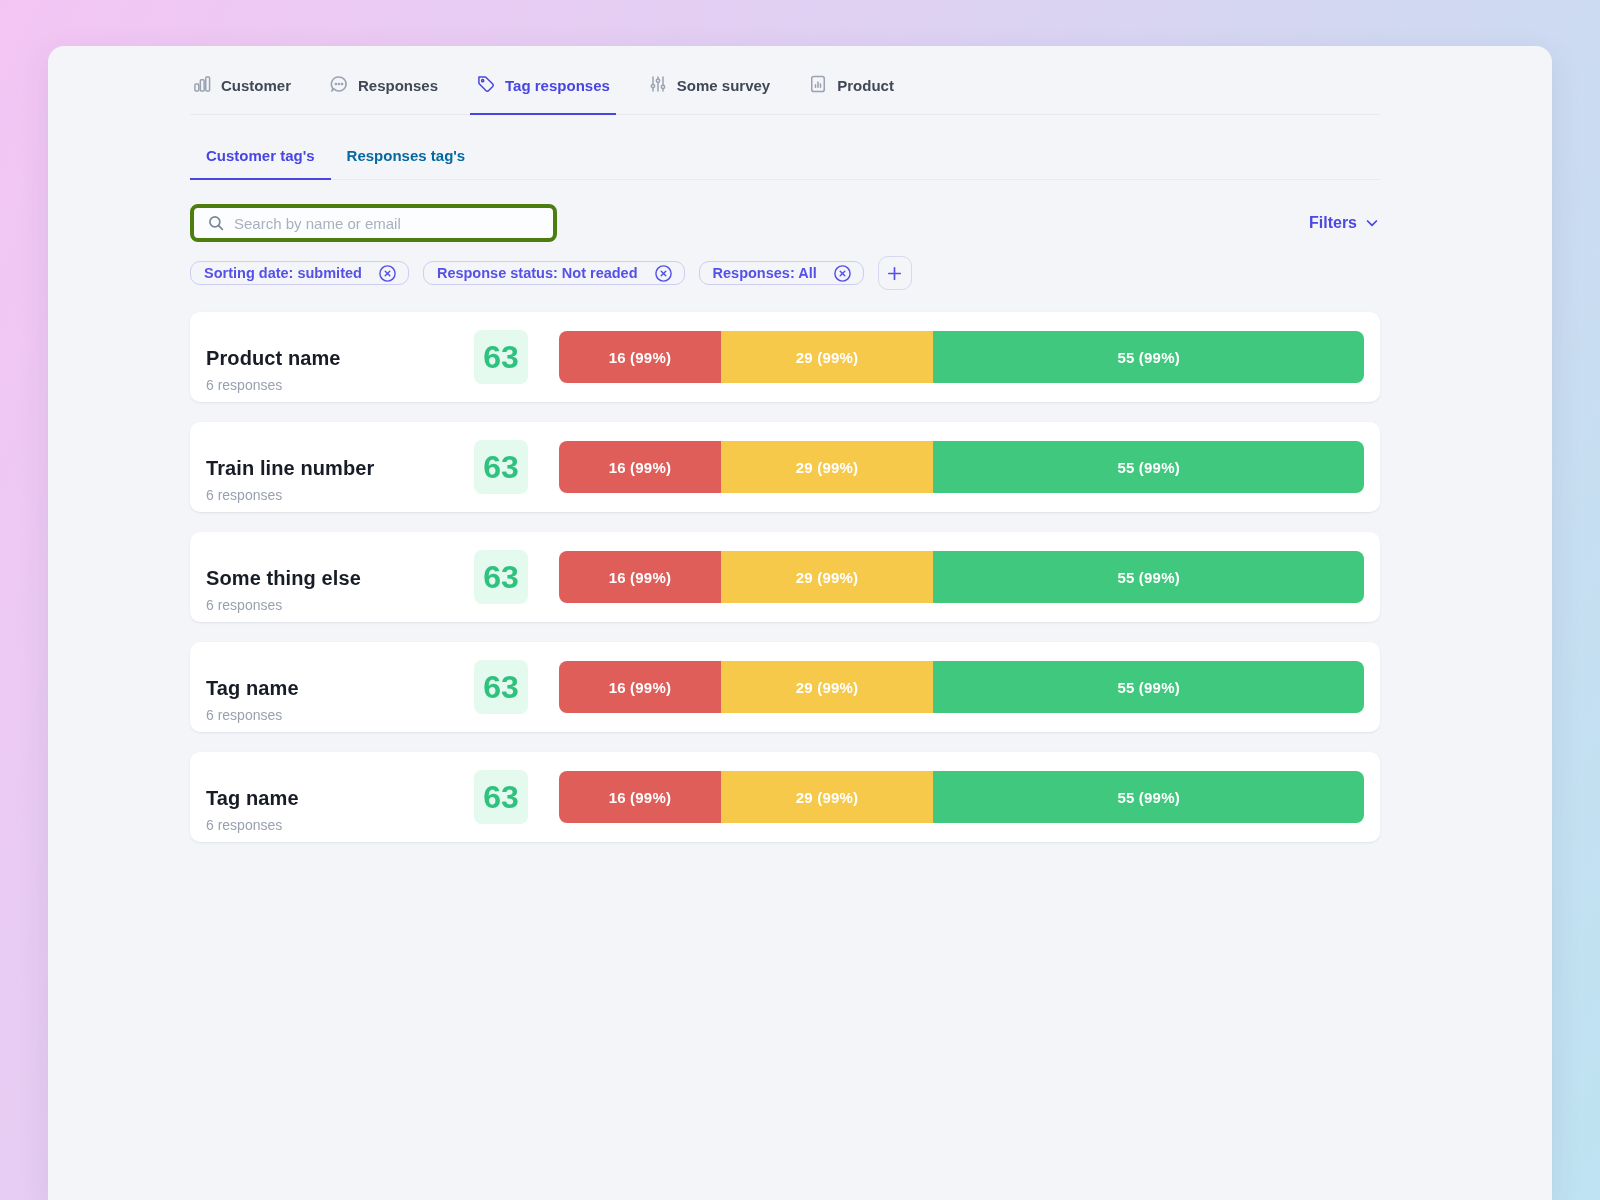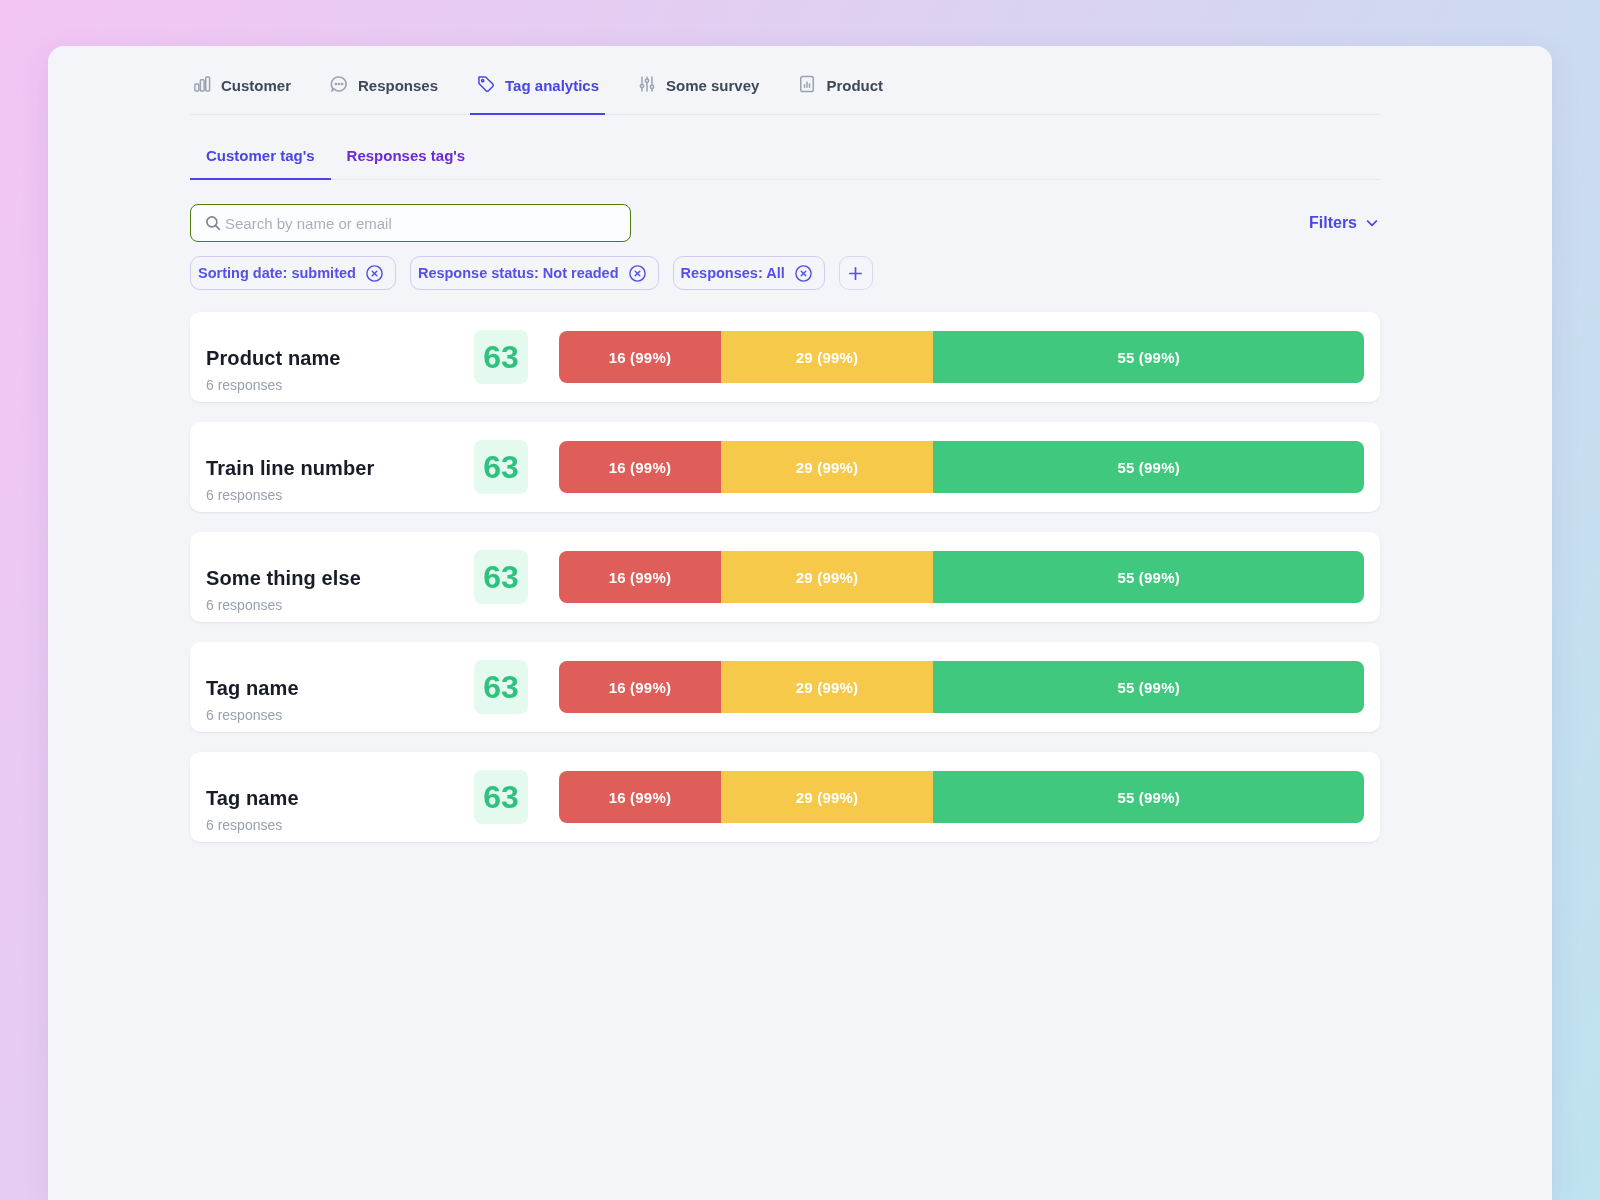--- a/index.html
+++ b/index.html
@@ -50,21 +50,21 @@
   
   .sub-tabs {
     display: flex;
     margin-top: 20px;
     border-bottom: 1px solid #e7eaef;
   }
   .sub-tab {
     padding: 12px 16px 15px 16px;
     font-size: 15px;
     font-weight: 700;
-    color: #6d28d9;
+    color: #0369a1;
     cursor: pointer;
     position: relative;
   }
   .sub-tab.active { color: #4845e2; }
   .sub-tab.active::after {
     content: "";
     position: absolute;
     left: 0; right: 0; bottom: -1px;
     height: 2px;
     background: #4845e2;
@@ -73,26 +73,26 @@
   
   .toolbar {
     margin-top: 24px;
     display: flex;
     align-items: center;
     justify-content: space-between;
   }
   .search-box {
     display: flex;
     align-items: center;
-    gap: 3px;
-    width: 441px;
+    gap: 9px;
+    width: 367px;
     height: 38px;
     padding: 0 13px;
     background: #fcfdfe;
-    border: 1px solid #4d7c0f;
+    border: 4px solid #4d7c0f;
     border-radius: 8px;
   }
   .search-box input {
     border: none;
     outline: none;
     background: transparent;
     font-family: "Liberation Sans", sans-serif;
     font-size: 15px;
     color: #3f4856;
     width: 100%;
@@ -111,23 +111,23 @@
   
   .chips-row {
     margin-top: 14px;
     display: flex;
     align-items: center;
     gap: 14px;
   }
   .chip {
     display: flex;
     align-items: center;
-    gap: 9px;
-    height: 34px;
-    padding: 0 11px 0 7px;
+    gap: 16px;
+    height: 24px;
+    padding: 0 11px 0 13px;
     border: 1px solid #cdcdf1;
     border-radius: 10px;
     color: #5551e8;
     font-size: 14.5px;
     font-weight: 600;
     cursor: pointer;
     background: transparent;
   }
   .chip-add {
     width: 34px;
@@ -229,21 +229,21 @@
         </span>
         <span>Responses</span>
       </div>
       <div class="nav-tab active">
         <span>
           <svg width="20" height="20" viewBox="0 0 24 24" fill="none" stroke-width="1.8" stroke-linecap="round" stroke-linejoin="round">
             <path d="M3.5 3.5h7.2a2 2 0 0 1 1.4.6l8 8a2 2 0 0 1 0 2.8l-5.2 5.2a2 2 0 0 1-2.8 0l-8-8a2 2 0 0 1-.6-1.4V3.5z"></path>
             <circle cx="8" cy="8" r="1.3"></circle>
           </svg>
         </span>
-        <span>Tag analytics</span>
+        <span>Tag responses</span>
       </div>
       <div class="nav-tab">
         <span>
           <svg width="20" height="20" viewBox="0 0 24 24" fill="none" stroke-width="1.8" stroke-linecap="round">
             <line x1="6" y1="3.5" x2="6" y2="20.5"></line>
             <line x1="12" y1="3.5" x2="12" y2="20.5"></line>
             <line x1="18" y1="3.5" x2="18" y2="20.5"></line>
             <circle cx="6" cy="14.5" r="2" fill="#f3f5f9"></circle>
             <circle cx="12" cy="8" r="2" fill="#f3f5f9"></circle>
             <circle cx="18" cy="15.5" r="2" fill="#f3f5f9"></circle>

